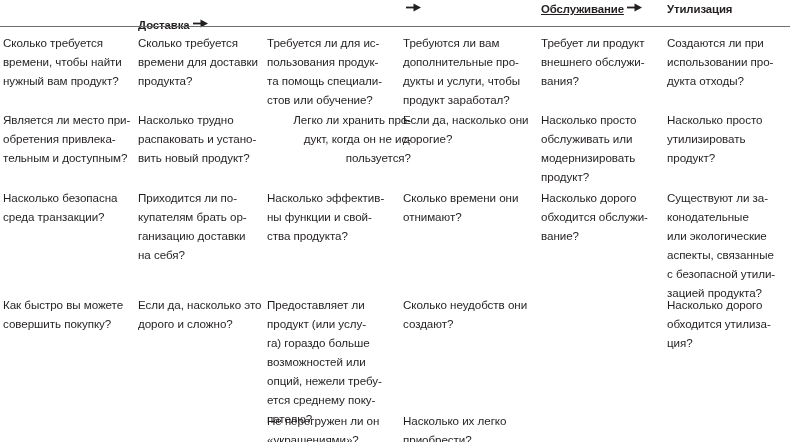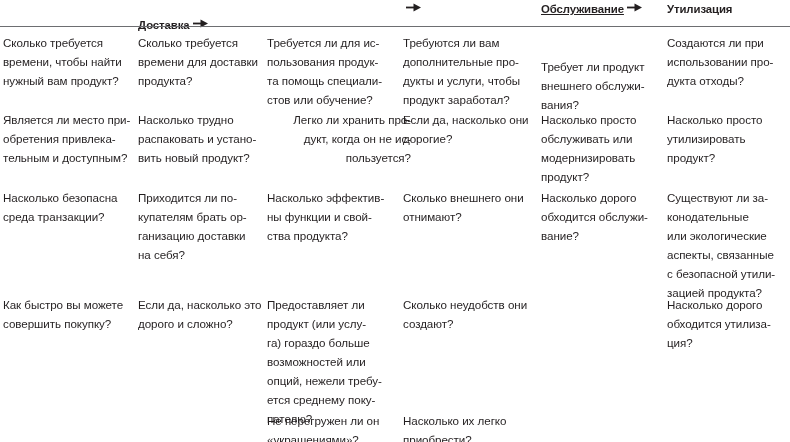--- a/index.html
+++ b/index.html
@@ -105,21 +105,21 @@
 времени для доставки
 продукта?</div>
       <div class="cell" style="left: 267px; top: 33px; width: 144px;">Требуется ли для ис-
 пользования продук-
 та помощь специали-
 стов или обучение?</div>
       <div class="cell" style="left: 403px; top: 33px; width: 146px;">Требуются ли вам
 дополнительные про-
 дукты и услуги, чтобы
 продукт заработал?</div>
-      <div class="cell" style="left: 541px; top: 33px; width: 134px; margin-top: 24px;">Требует ли продукт
+      <div class="cell" style="left: 541px; top: 33px; width: 134px;">Требует ли продукт
 внешнего обслужи-
 вания?</div>
       <div class="cell" style="left: 667px; top: 33px; width: 131px;">Создаются ли при
 использовании про-
 дукта отходы?</div>
       <div class="cell" style="left: 3px; top: 110px; width: 143px;">Является ли место при-
 обретения привлека-
 тельным и доступным?</div>
       <div class="cell" style="left: 138px; top: 110px; width: 137px;">Насколько трудно
 распаковать и устано-
@@ -138,21 +138,21 @@
 продукт?</div>
       <div class="cell" style="left: 3px; top: 188px; width: 143px;">Насколько безопасна
 среда транзакции?</div>
       <div class="cell" style="left: 138px; top: 188px; width: 137px;">Приходится ли по-
 купателям брать ор-
 ганизацию доставки
 на себя?</div>
       <div class="cell" style="left: 267px; top: 188px; width: 144px;">Насколько эффектив-
 ны функции и свой-
 ства продукта?</div>
-      <div class="cell" style="left: 403px; top: 188px; width: 146px;">Сколько внешнего они
+      <div class="cell" style="left: 403px; top: 188px; width: 146px;">Сколько времени они
 отнимают?</div>
       <div class="cell" style="left: 541px; top: 188px; width: 134px;">Насколько дорого
 обходится обслужи-
 вание?</div>
       <div class="cell" style="left: 667px; top: 188px; width: 131px;">Существуют ли за-
 конодательные
 или экологические
 аспекты, связанные
 с безопасной утили-
 зацией продукта?</div>

